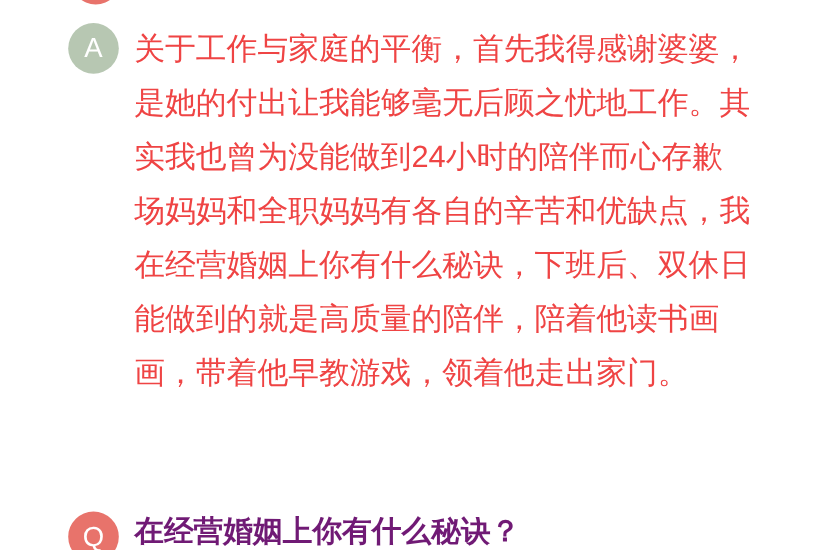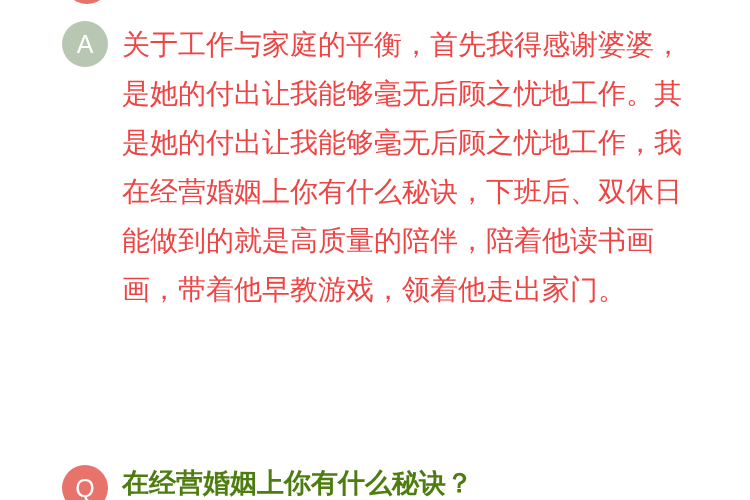--- a/index.html
+++ b/index.html
@@ -58,39 +58,40 @@
   .answer-line {
     white-space: nowrap;
   }
   .question-title {
     position: absolute;
     left: 122px;
     top: 469px;
     font-size: 27px;
     line-height: 28px;
     font-weight: bold;
-    color: #4d7c0f;
+    color: #701a75;
     white-space: nowrap;
   }
 </style>
 </head>
 <body>
 
 <div class="qa-page">
 
   <div class="badge badge-prev-q" style="background: rgb(232, 115, 107);"></div>
 
   <div class="badge badge-a" style="background: rgb(183, 199, 178);">
     <span>A</span>
   </div>
 
   <div class="answer-text">
     <div class="answer-line">关于工作与家庭的平衡，首先我得感谢婆婆，</div>
     <div class="answer-line">是她的付出让我能够毫无后顾之忧地工作。其</div>
-    <div class="answer-line">是她的付出让我能够毫无后顾之忧地工作，我</div>
+    <div class="answer-line">实我也曾为没能做到24小时的陪伴而心存歉</div>
+    <div class="answer-line">场妈妈和全职妈妈有各自的辛苦和优缺点，我</div>
     <div class="answer-line">在经营婚姻上你有什么秘诀，下班后、双休日</div>
     <div class="answer-line">能做到的就是高质量的陪伴，陪着他读书画</div>
     <div class="answer-line">画，带着他早教游戏，领着他走出家门。</div>
   </div>
 
   <div class="badge badge-q" style="background: rgb(232, 115, 107);">
     <span>Q</span>
   </div>
 
   <div class="question-title">在经营婚姻上你有什么秘诀？</div>

